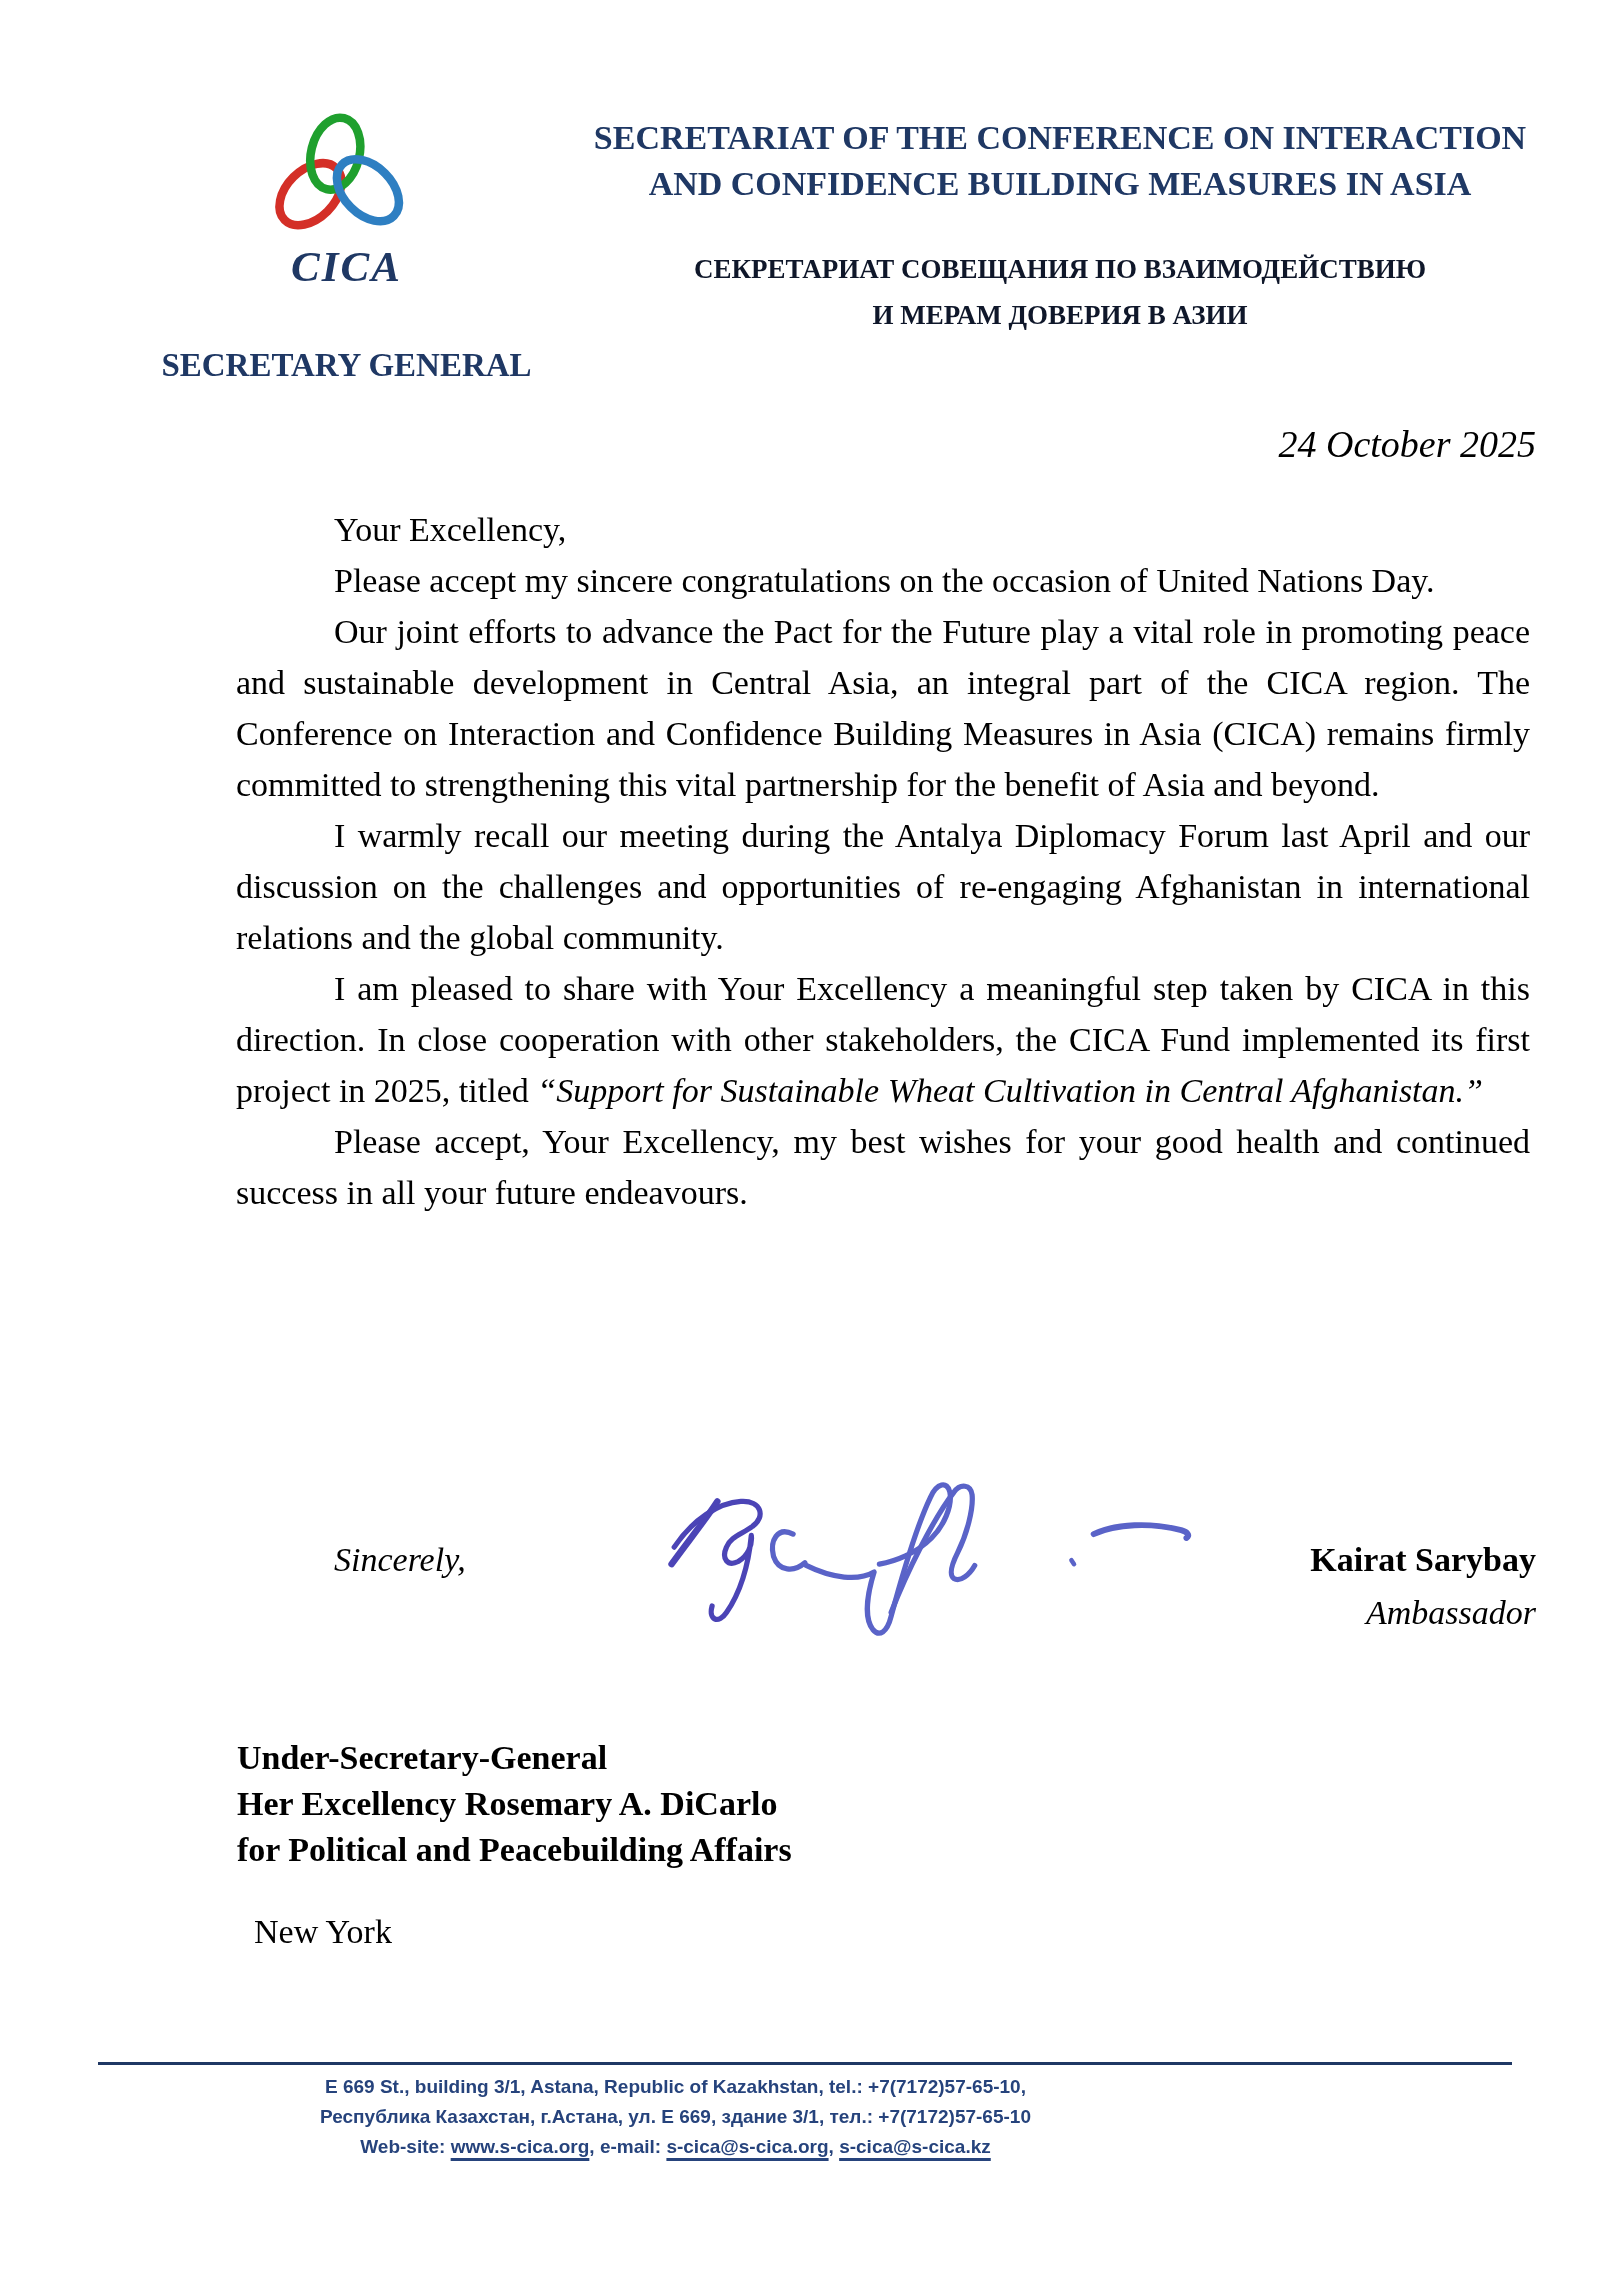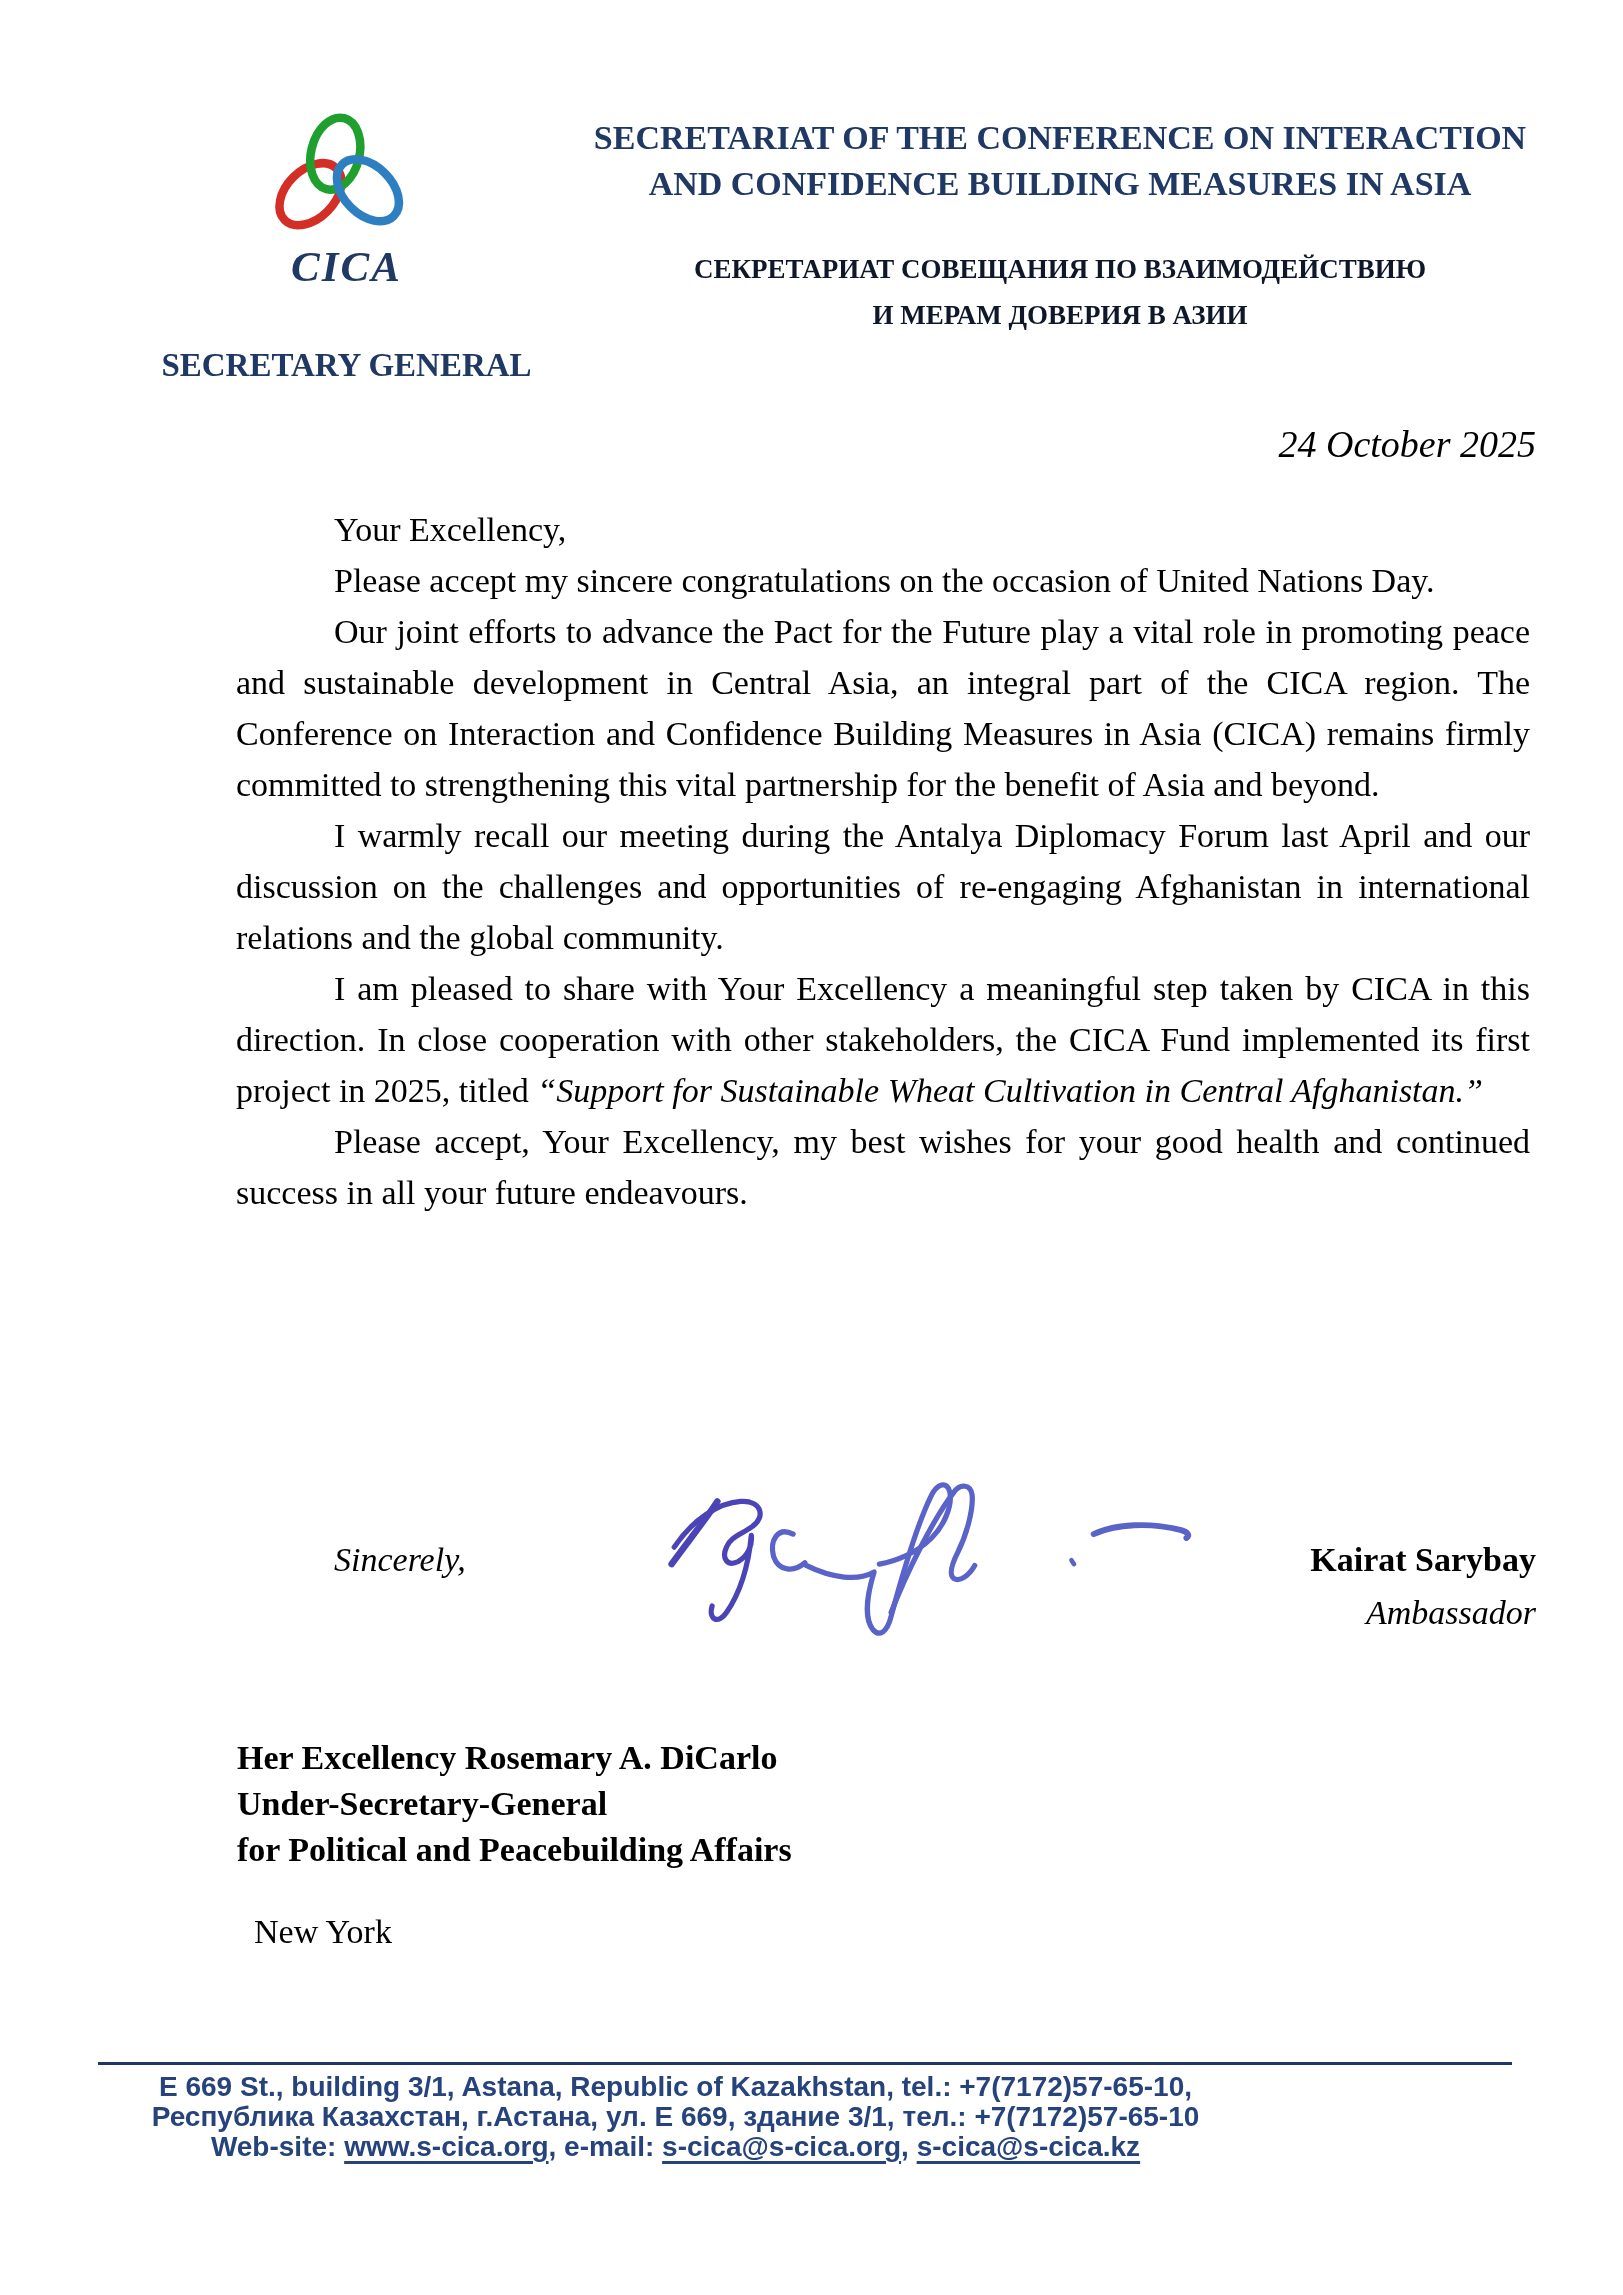--- a/index.html
+++ b/index.html
@@ -74,21 +74,21 @@
   }
   
   .footer-rule{
     position:absolute;left:98px;top:2062px;width:1414px;height:3.3px;
     background:#1f3864;
   }
   .page-footer{
     position:absolute;left:0;top:2072px;width:1351px;
     text-align:center;
     font-family:"Liberation Sans", sans-serif;
-    font-weight:bold;font-size:28px;line-height:30px;
+    font-weight:bold;font-size:19px;line-height:30px;
     color:#26437c;
   }
   .page-footer .link{
     text-decoration:underline;
     text-decoration-thickness:2.6px;
     text-underline-offset:4.6px;
   }
 </style>
 </head>
 <body>
@@ -136,22 +136,22 @@
     <path d="M362,238 C386,176 428,92 458,54 C468,40 484,42 486,58 C488,80 478,118 464,146 C456,162 450,180 458,186 C468,192 482,180 490,166" stroke="#5a63c8" stroke-width="8"></path>
     <path d="M672,118 C706,102 760,100 806,112 C816,115 820,120 814,124" stroke="#5a63c8" stroke-width="9"></path>
     <path d="M638,158 l4,6" stroke="#5a63c8" stroke-width="7"></path>
   </svg>
 
   <div class="signer-name">Kairat Sarybay</div>
   <div class="signer-title">Ambassador</div>
 
   <div class="recipient">
 
-  <div>Her Excellency Rosemary A. DiCarlo</div>
-      <div>Under-Secretary-General</div>
+  <div>Under-Secretary-General</div>
+      <div>Her Excellency Rosemary A. DiCarlo</div>
       <div>for Political and Peacebuilding Affairs</div>
     </div>
   <div class="recipient-city">New York</div>
 
   <div class="footer-rule"></div>
 
   <div class="page-footer">
     <div>E 669 St., building 3/1, Astana, Republic of Kazakhstan, tel.: +7(7172)57-65-10,</div>
     <div>Республика Казахстан, г.Астана, ул. Е 669, здание 3/1, тел.: +7(7172)57-65-10</div>
     <div>

